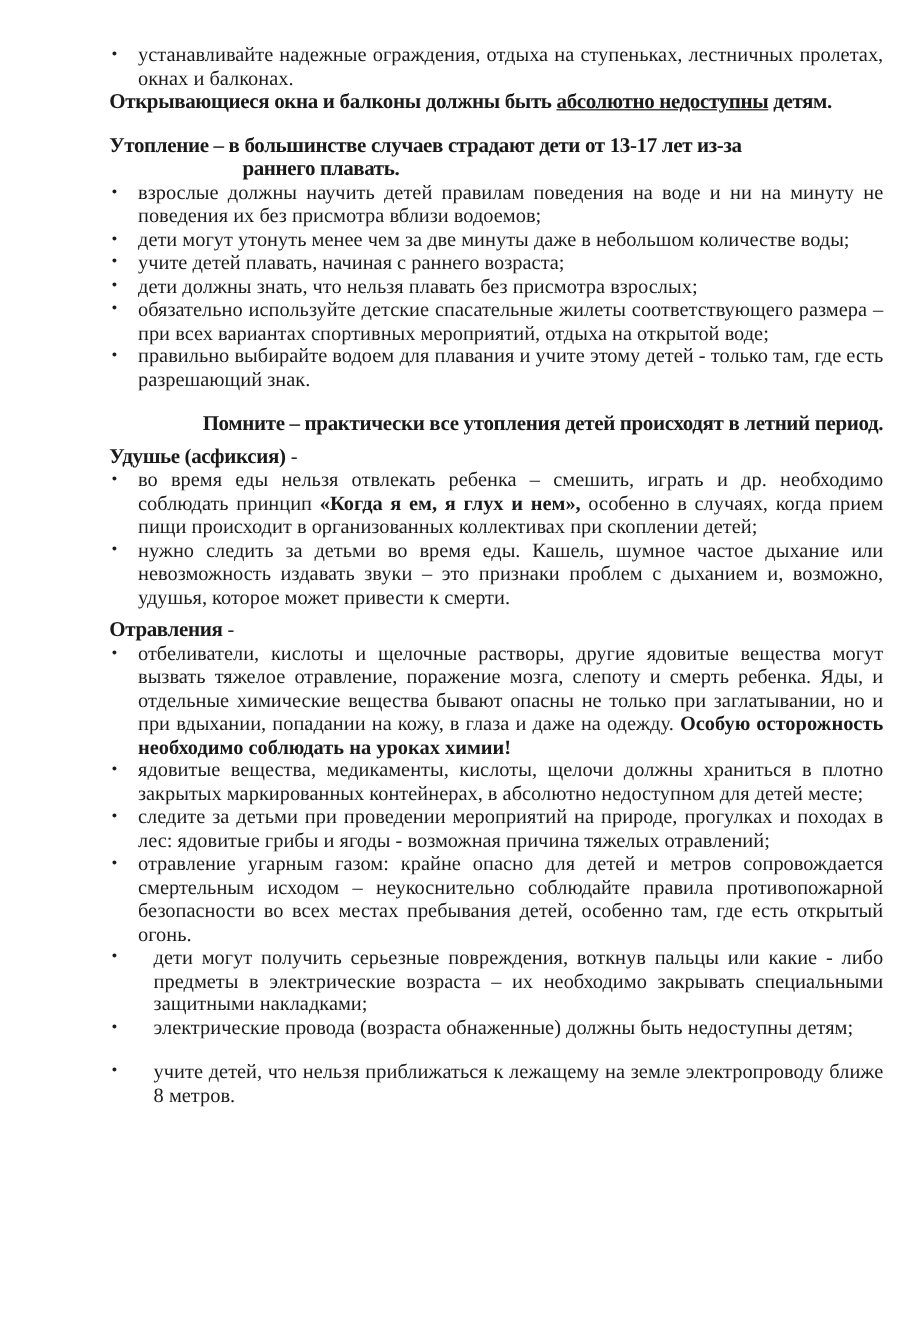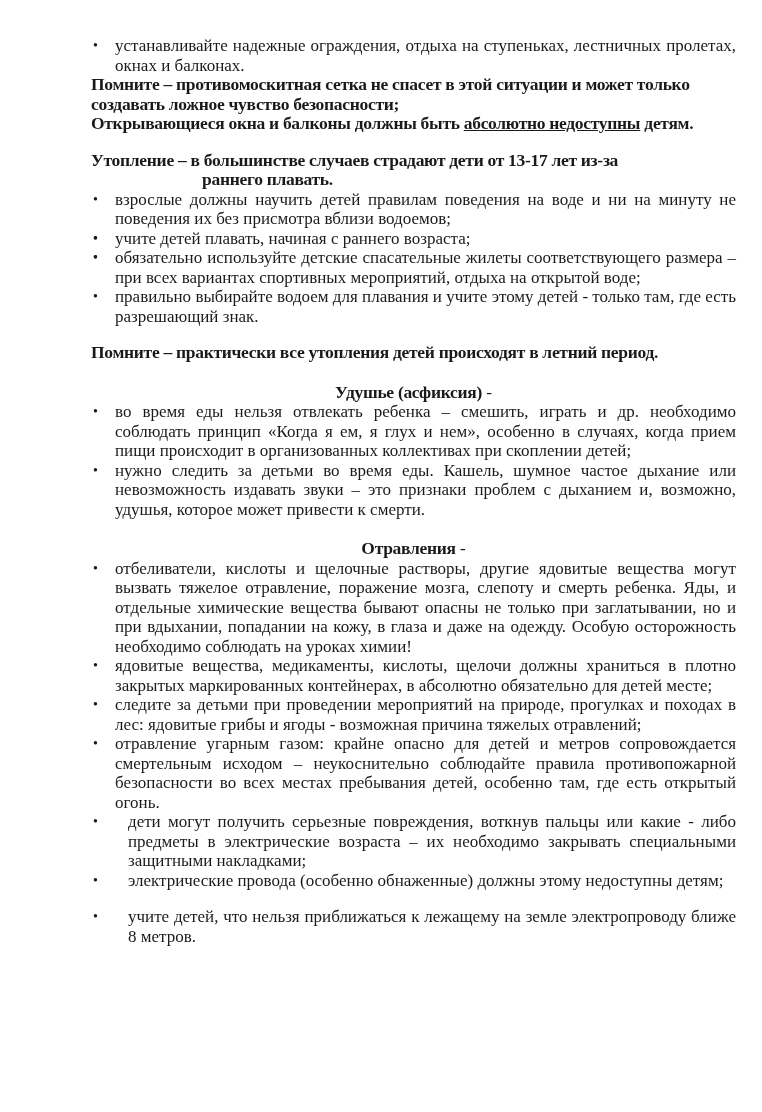--- a/index.html
+++ b/index.html
@@ -2,60 +2,59 @@
 <html><head>
 <meta charset="utf-8">
 <style>
   html, body { margin: 0; padding: 0; background: #ffffff; }
   body { width: 762px; height: 1112px; position: relative; overflow: hidden;
          font-family: "Liberation Serif", "DejaVu Serif", serif; color: #1a1a1a; }
   .page { position: absolute; left: 91px; top: 36px; width: 645px; font-size: 17px; line-height: 19.5px; }
   .bl { position: relative; padding-left: 24px; text-align: justify; text-align-last: left; }
   .bl .dot { position: absolute; left: 2px; top: 0; font-size: 14px; }
   .bl.wide { padding-left: 37px; }
-  .b { font-weight: normal; }
+  .b { font-weight: bold; }
   .h { font-weight: bold; font-size: 17.5px; letter-spacing: -0.3px; }
   .u { text-decoration: underline; }
   .gap4 { margin-top: 17px; }
-  .gap8 { margin-top: 20px; text-align: center; }
+  .gap8 { margin-top: 8px; }
   .indent-h { padding-left: 111px; }
-  .center { text-align: left; }
+  .center { text-align: right; }
   p { margin: 0; }
 </style>
 </head>
 <body>
 
 <div class="page">
 
   <div class="bl">
     <span class="dot">•</span>
     <span>устанавливайте надежные ограждения, отдыха на ступеньках, лестничных пролетах, окнах и балконах.</span>
   </div>
-  <p class="h">Помните – противомоскитная сетка не спасет в этой ситуации и может только создавать ложное чувство безопасности;</p>
   <p class="h">
     <span>Открывающиеся окна и балконы должны быть </span><span class="u">абсолютно недоступны</span><span> детям.</span>
   </p>
 
   <p class="h gap4">Утопление – в большинстве случаев страдают дети от 13-17 лет из-за</p>
   <p class="h indent-h">раннего плавать.</p>
   <div class="bl"><span class="dot">•</span><span>взрослые должны научить детей правилам поведения на воде и ни на минуту не поведения их без присмотра вблизи водоемов;</span></div>
-  <div class="bl"><span class="dot">•</span></div>
+  <div class="bl"><span class="dot">•</span><span>дети могут утонуть менее чем за две минуты даже в небольшом количестве воды;</span></div>
   <div class="bl"><span class="dot">•</span><span>учите детей плавать, начиная с раннего возраста;</span></div>
-  <div class="bl"><span class="dot">•</span></div>
+  <div class="bl"><span class="dot">•</span><span>дети должны знать, что нельзя плавать без присмотра взрослых;</span></div>
   <div class="bl"><span class="dot">•</span><span>обязательно используйте детские спасательные жилеты соответствующего размера – при всех вариантах спортивных мероприятий, отдыха на открытой воде;</span></div>
   <div class="bl"><span class="dot">•</span><span>правильно выбирайте водоем для плавания и учите этому детей - только там, где есть разрешающий знак.</span></div>
   <p class="h center gap4">Помните – практически все утопления детей происходят в летний период.</p>
 
   <p class="gap8"><span class="h">Удушье (асфиксия)</span><span> -</span></p>
   <div class="bl"><span class="dot">•</span><span>во время еды нельзя отвлекать ребенка – смешить, играть и др. необходимо соблюдать принцип </span><span class="b">«Когда я ем, я глух и нем»,</span><span> особенно в случаях, когда прием пищи происходит в организованных коллективах при скоплении детей;</span></div>
   <div class="bl"><span class="dot">•</span><span>нужно следить за детьми во время еды. Кашель, шумное частое дыхание или невозможность издавать звуки – это признаки проблем с дыханием и, возможно, удушья, которое может привести к смерти.</span></div>
 
   <p class="gap8"><span class="h">Отравления</span><span> -</span></p>
   <div class="bl"><span class="dot">•</span><span>отбеливатели, кислоты и щелочные растворы, другие ядовитые вещества могут вызвать тяжелое отравление, поражение мозга, слепоту и смерть ребенка. Яды, и отдельные химические вещества бывают опасны не только при заглатывании, но и при вдыхании, попадании на кожу, в глаза и даже на одежду. </span><span class="b">Особую осторожность необходимо соблюдать на уроках химии!</span></div>
-  <div class="bl"><span class="dot">•</span><span>ядовитые вещества, медикаменты, кислоты, щелочи должны храниться в плотно закрытых маркированных контейнерах, в абсолютно обязательно для детей месте;</span></div>
+  <div class="bl"><span class="dot">•</span><span>ядовитые вещества, медикаменты, кислоты, щелочи должны храниться в плотно закрытых маркированных контейнерах, в абсолютно недоступном для детей месте;</span></div>
   <div class="bl"><span class="dot">•</span><span>следите за детьми при проведении мероприятий на природе, прогулках и походах в лес: ядовитые грибы и ягоды - возможная причина тяжелых отравлений;</span></div>
   <div class="bl"><span class="dot">•</span><span>отравление угарным газом: крайне опасно для детей и метров сопровождается смертельным исходом – неукоснительно соблюдайте правила противопожарной безопасности во всех местах пребывания детей, особенно там, где есть открытый огонь.</span></div>
 
   <div class="bl wide"><span class="dot">•</span><span>дети могут получить серьезные повреждения, воткнув пальцы или какие - либо предметы в электрические возраста – их необходимо закрывать специальными защитными накладками;</span></div>
-  <div class="bl wide"><span class="dot">•</span><span>электрические провода (особенно обнаженные) должны этому недоступны детям;</span></div>
+  <div class="bl wide"><span class="dot">•</span><span>электрические провода (возраста обнаженные) должны быть недоступны детям;</span></div>
   <div class="bl wide gap4"><span class="dot">•</span><span>учите детей, что нельзя приближаться к лежащему на земле электропроводу ближе 8 метров.</span></div>
 
 </div>
 
 </body></html>

